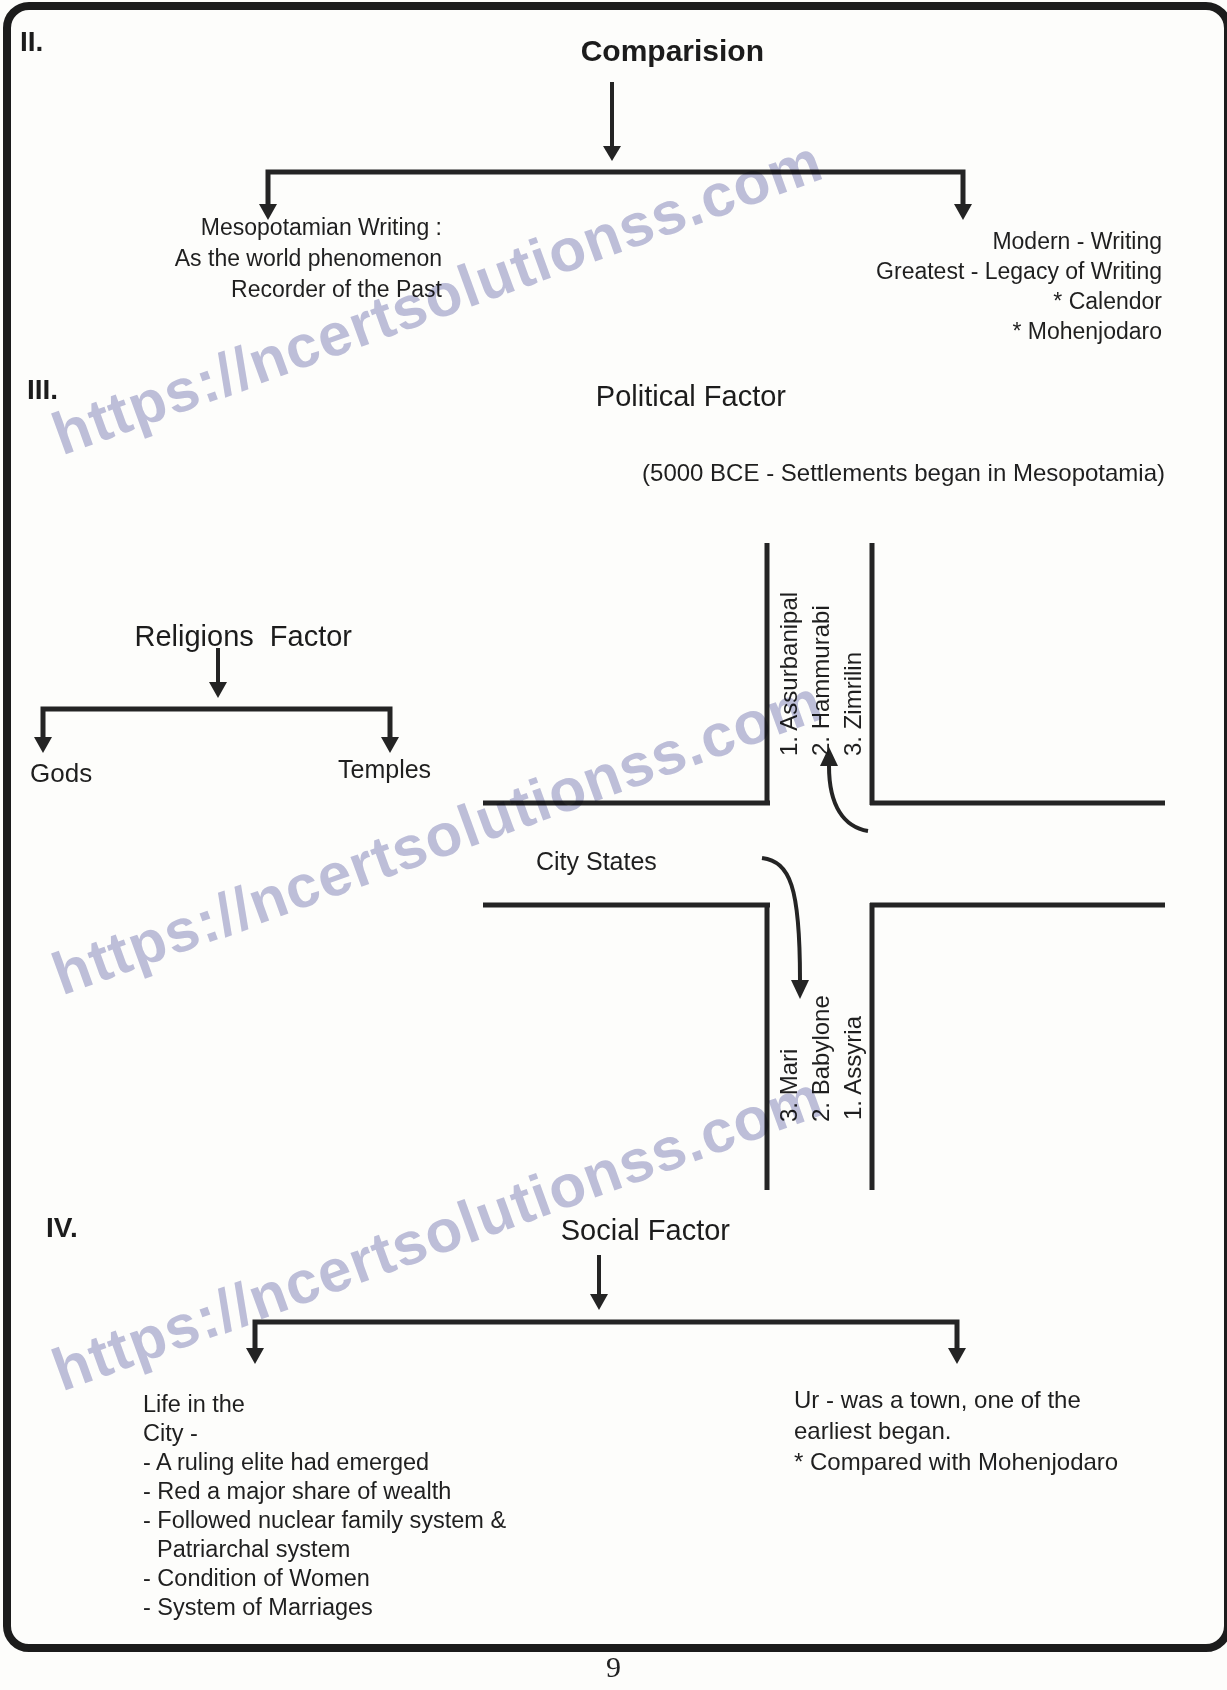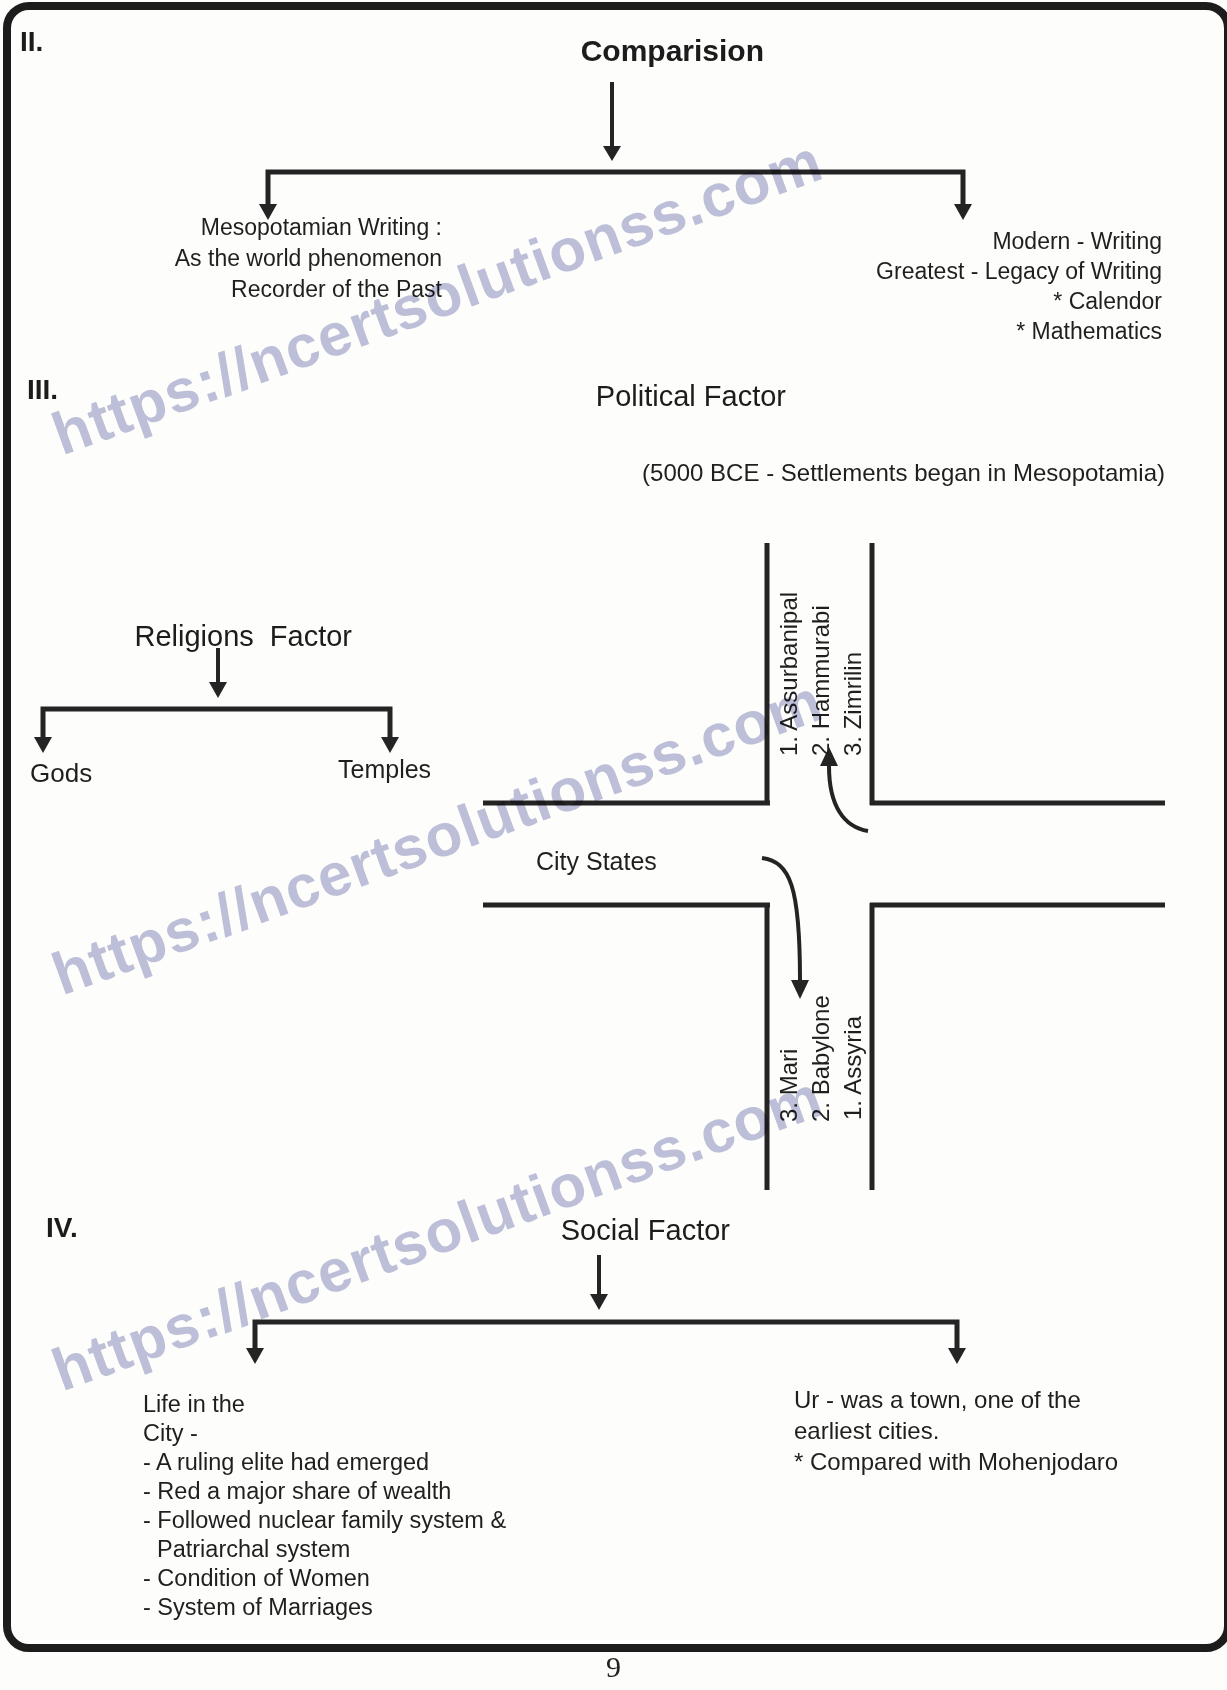--- a/index.html
+++ b/index.html
@@ -100,21 +100,21 @@
   <div class="txt zt center" style="left:112px;top:212px;width:330px;line-height:31px;">
     <div>Mesopotamian Writing :</div>
     <div>As the world phenomenon</div>
     <div>Recorder of the Past</div>
   </div>
 
   <div class="txt zt center" style="left:772px;top:226px;width:390px;">
     <div>Modern - Writing</div>
     <div>Greatest - Legacy of Writing</div>
     <div>* Calendor</div>
-    <div>* Mathematics</div>
+    <div>* Mohenjodaro</div>
   </div>
 
   <div class="numeral zt" style="left:27px;top:374px;">III.</div>
   <div class="h2 zt center" style="left:516px;top:380px;width:270px;">Political Factor</div>
   <div class="txt zt center" style="left:540px;top:458px;width:625px;font-size:24px;">(5000 BCE - Settlements began in Mesopotamia)</div>
 
   <div class="vlabel zt" style="left:774px;top:756px;">1. Assurbanipal</div>
   <div class="vlabel zt" style="left:806px;top:756px;">2. Hammurabi</div>
   <div class="vlabel zt" style="left:838px;top:756px;">3. Zimrilin</div>
 
@@ -138,19 +138,19 @@
     <div>- A ruling elite had emerged</div>
     <div>- Red a major share of wealth</div>
     <div>- Followed nuclear family system &amp;</div>
     <div class="indent">Patriarchal system</div>
     <div>- Condition of Women</div>
     <div>- System of Marriages</div>
   </div>
 
   <div class="txt zt" style="left:794px;top:1384px;font-size:24px;line-height:31px;">
     <div>Ur - was a town, one of the</div>
-    <div>earliest cities.</div>
+    <div>earliest began.</div>
     <div>* Compared with Mohenjodaro</div>
   </div>
 
   <div class="pageno">9</div>
 
 </div>
 
 </body></html>

